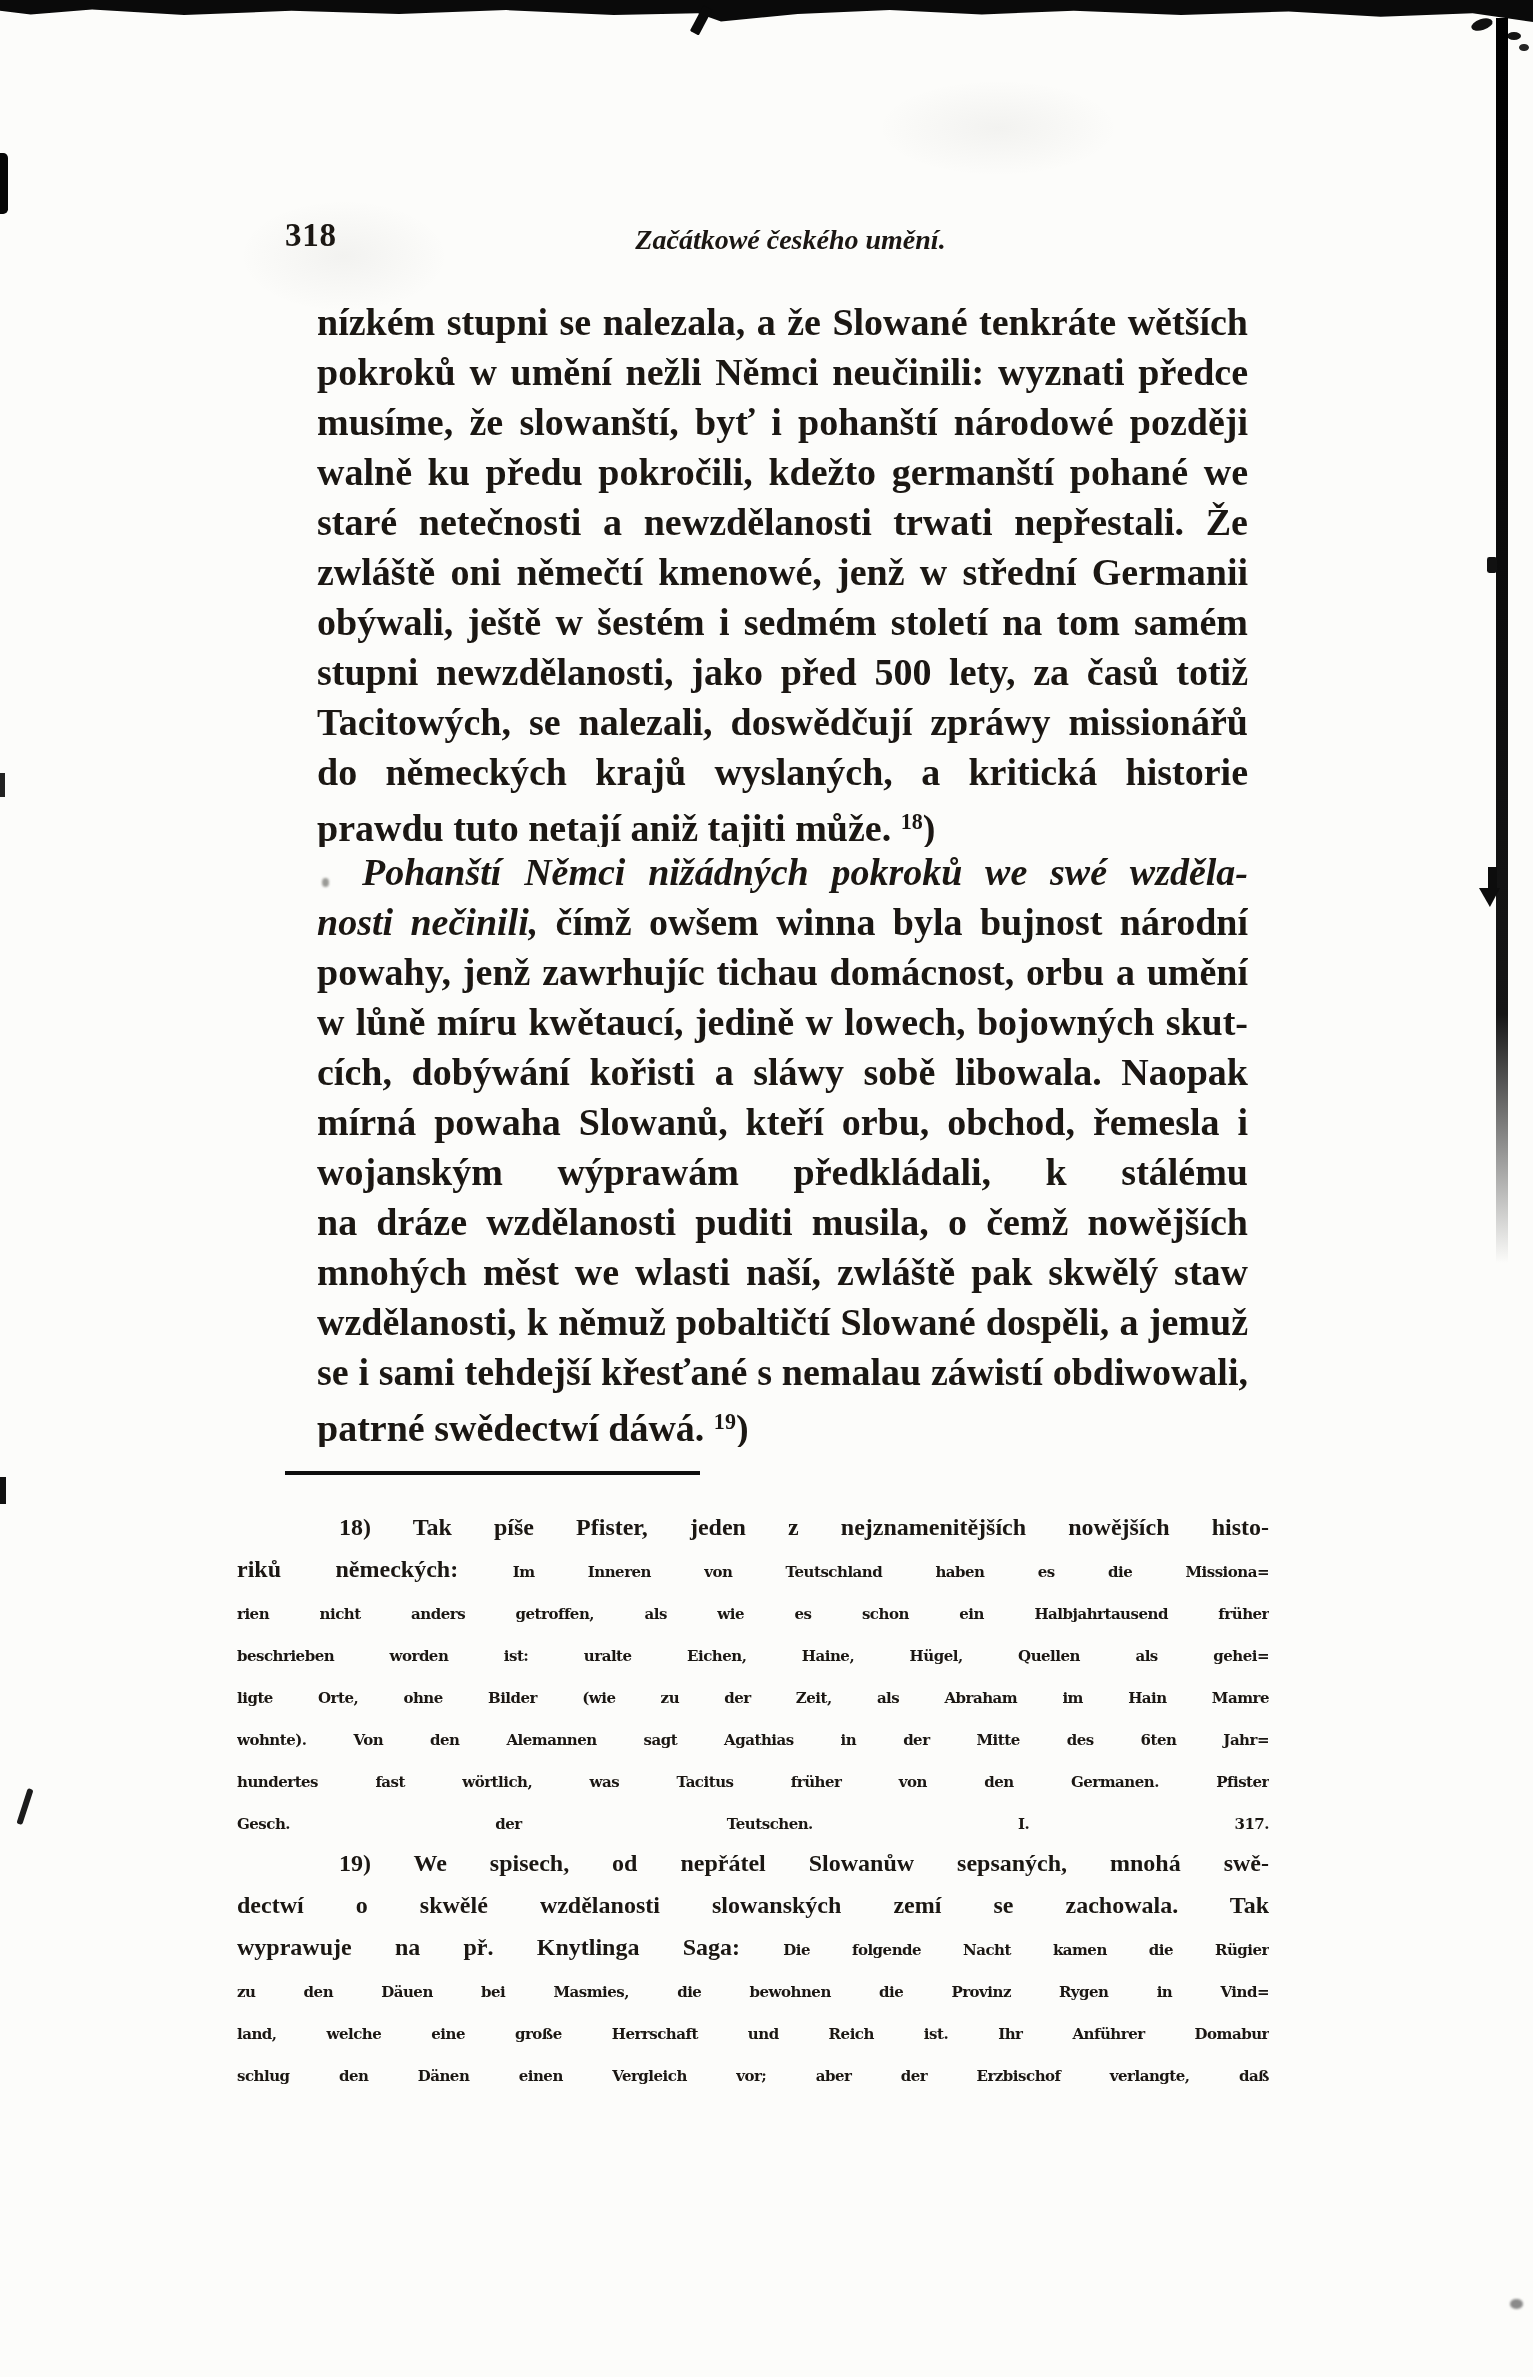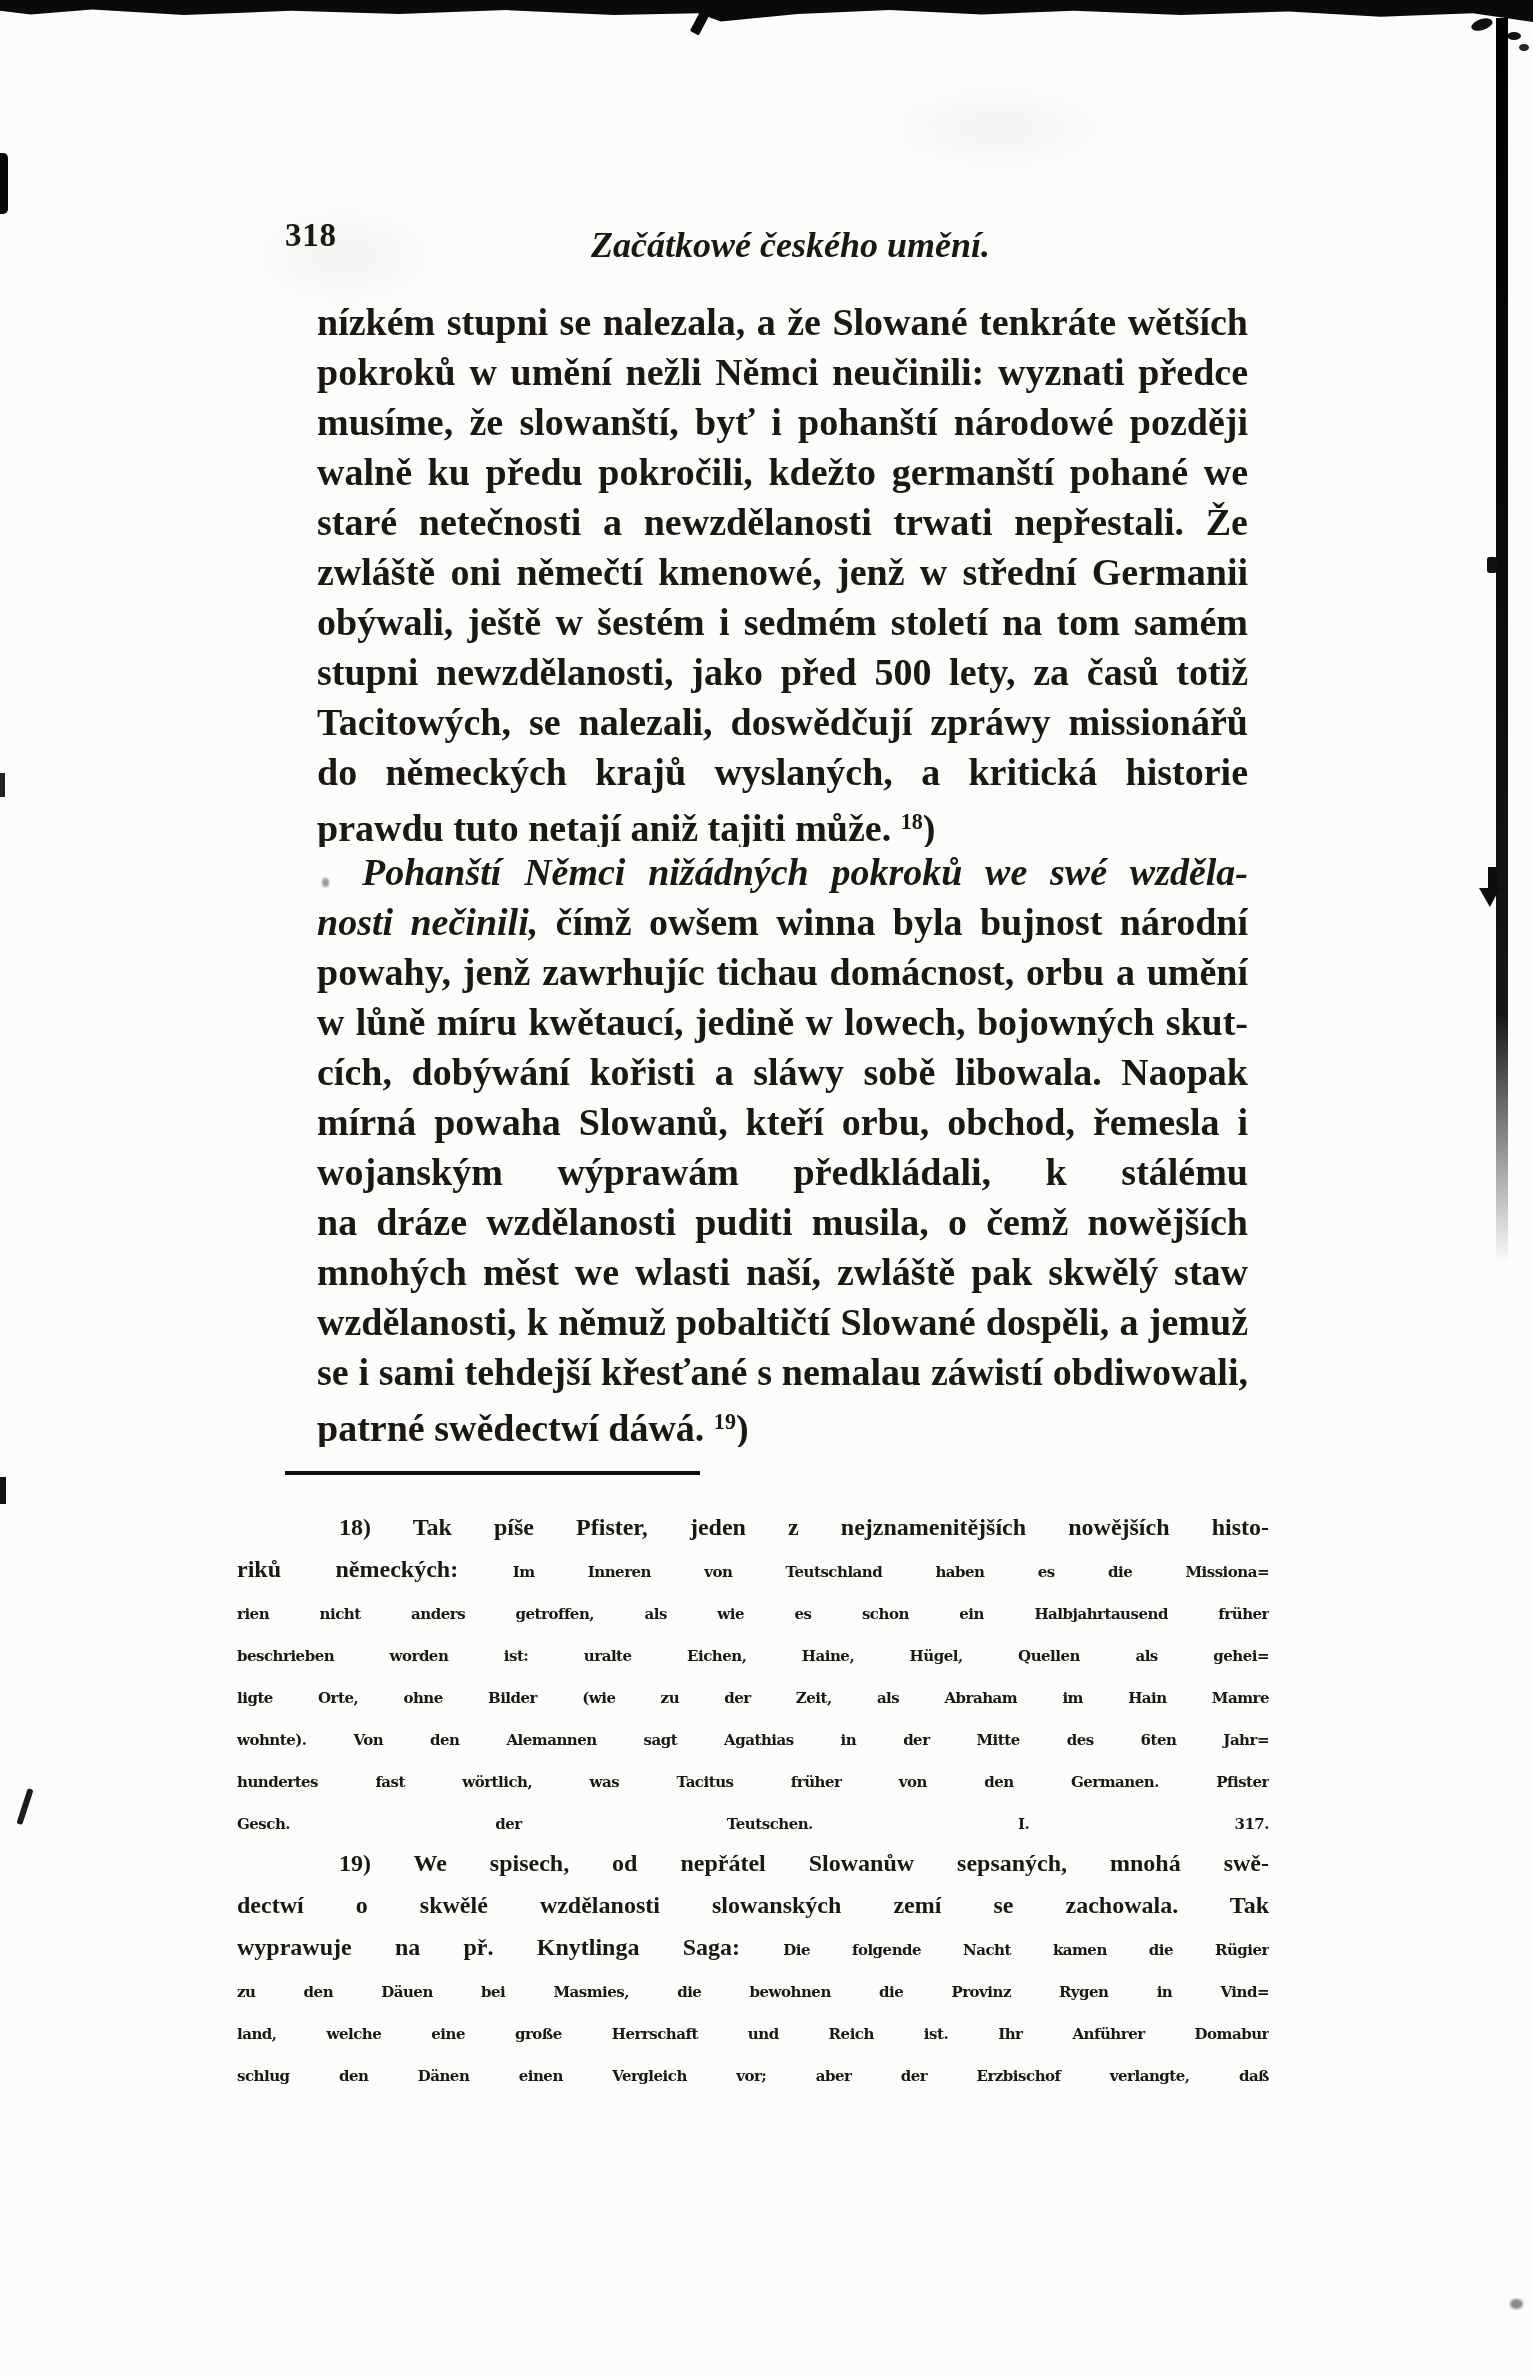--- a/index.html
+++ b/index.html
@@ -38,21 +38,21 @@
   .art-speck{position:absolute;left:322px;top:878px;width:7.2px;height:8.8px;background:#9a9a96;border-radius:50%;filter:blur(0.8px);}
   .smudge1{position:absolute;left:240px;top:200px;width:208px;height:112px;background:radial-gradient(closest-side,rgba(60,60,55,.05),rgba(60,60,55,0));}
   .smudge2{position:absolute;left:878px;top:80px;width:240px;height:96px;background:radial-gradient(closest-side,rgba(60,60,55,.05),rgba(60,60,55,0));}
   
   .pagenum{
     position:absolute;left:285px;top:217px;
     font-size:33px;font-weight:bold;letter-spacing:0.8px;text-align:center;
   }
   .running-title{
     position:absolute;left:309px;top:224px;width:963px;
-    text-align:center;font-size:36px;font-weight:bold;font-style:italic;
+    text-align:center;font-size:28px;font-weight:bold;font-style:italic;
   }
   
   .body-text{position:absolute;left:285px;top:297px;width:963px;}
   .bline{
     height:50px;line-height:50px;font-size:38px;font-weight:bold;
     text-align:justify;text-align-last:justify;overflow:hidden;margin-left:32px;
   }
   .bline.ind{padding-left:45px;}
   .noJ{text-align-last:left;}
   

